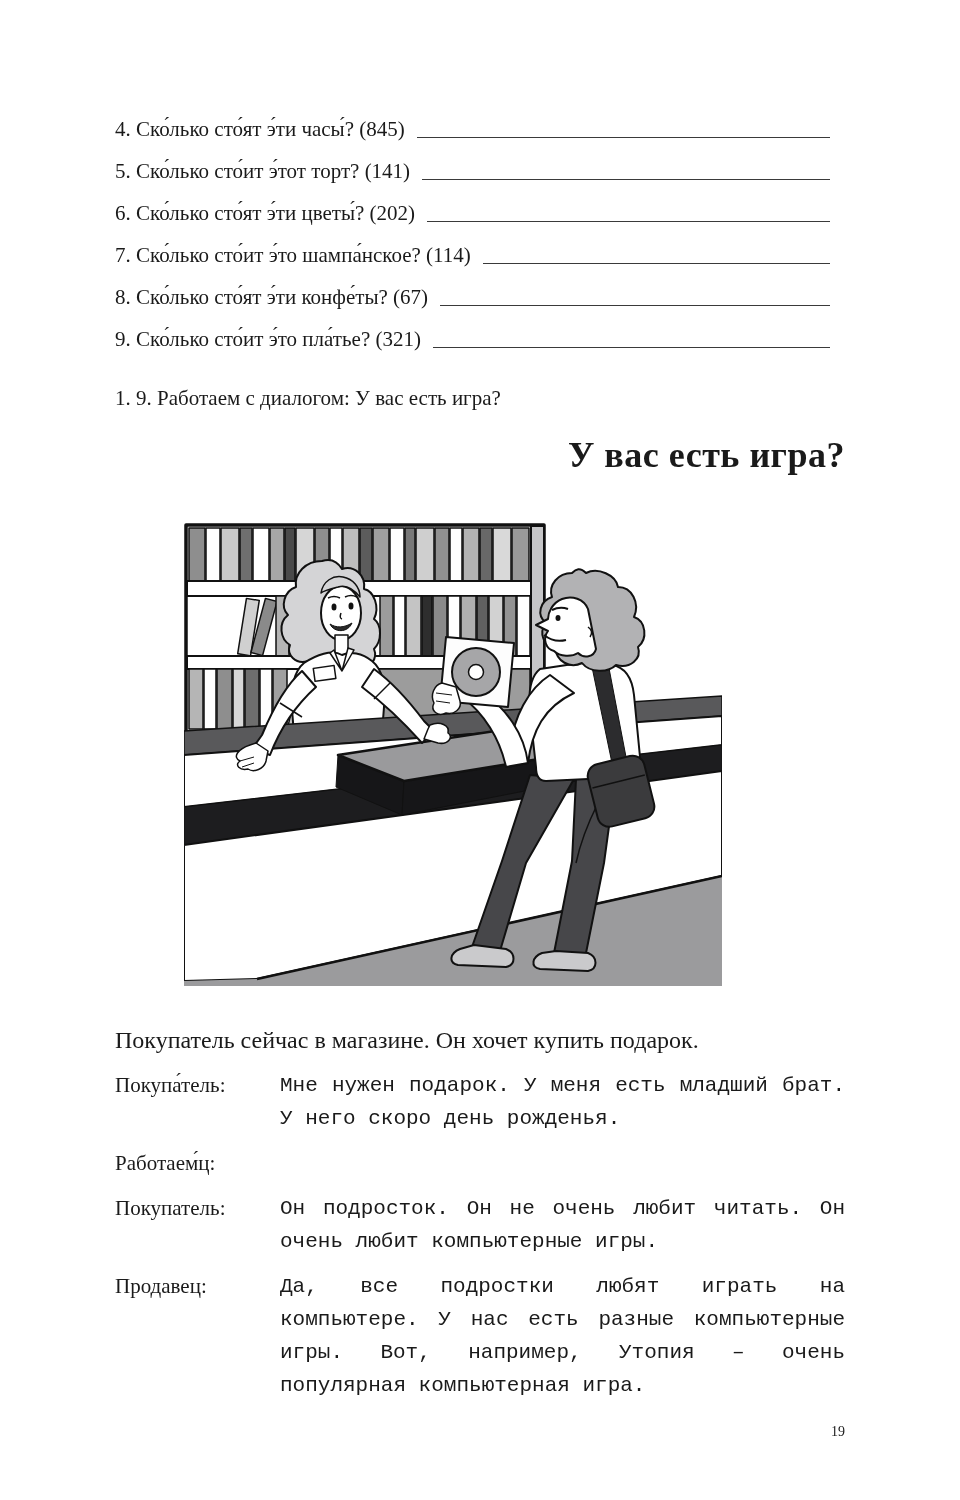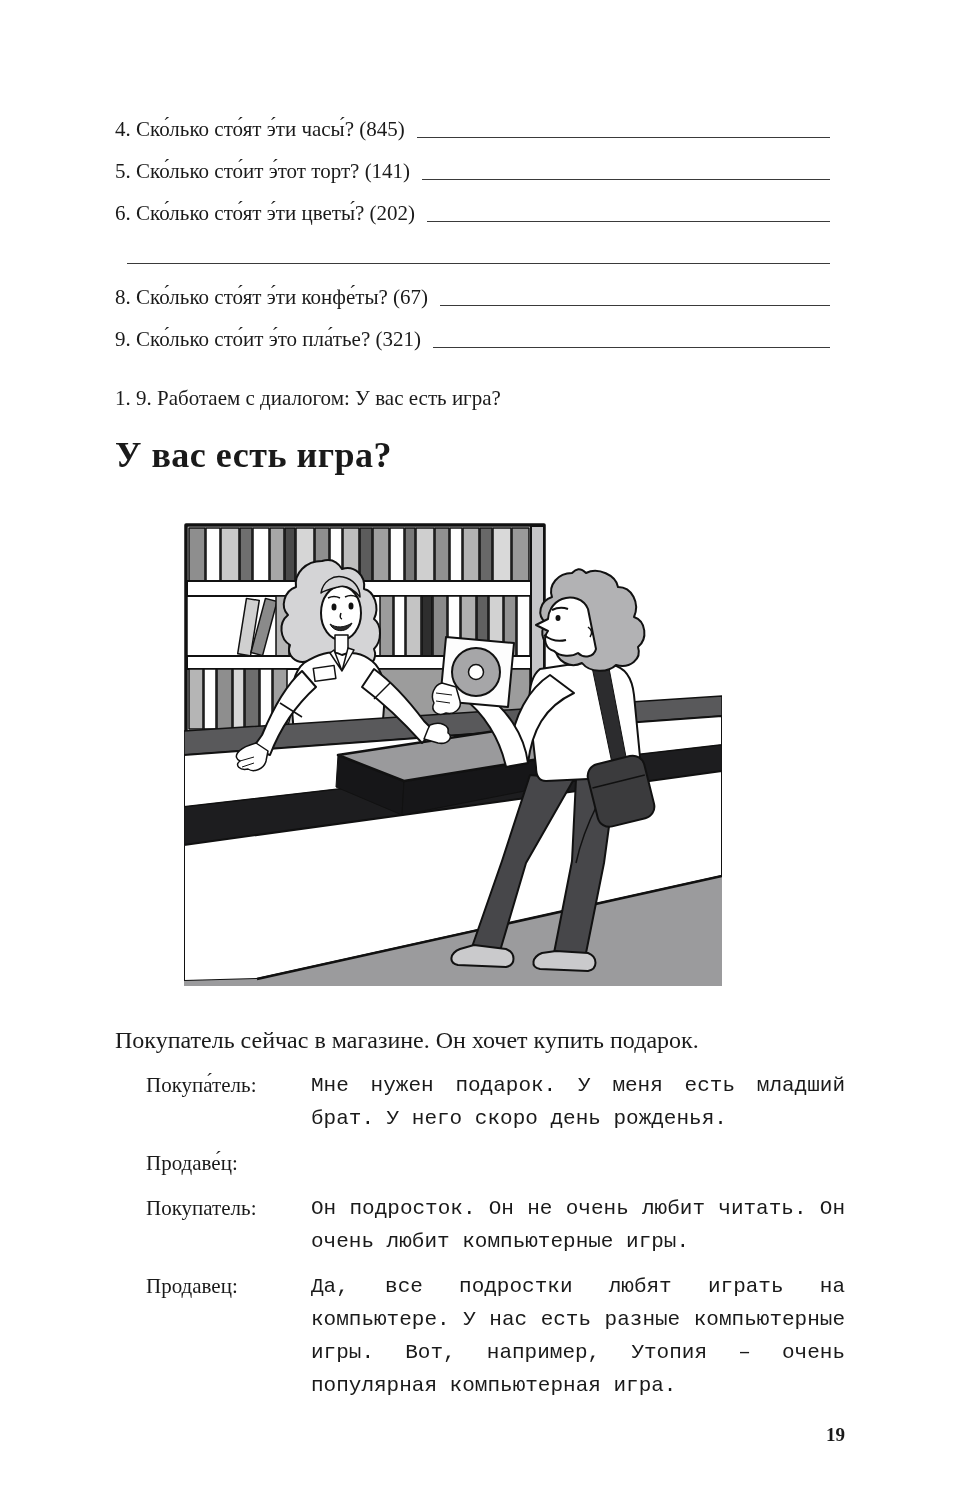--- a/index.html
+++ b/index.html
@@ -10,51 +10,52 @@
   }
   .content{box-sizing:border-box;width:960px;padding:100px 115px 0 115px;}
   
   .ex-row{display:flex;align-items:flex-end;height:42px;font-size:21px;}
   .ex-row .q{white-space:nowrap;}
   .answer-line{flex:1 1 auto;align-self:flex-end;height:0;
     border-bottom:1.6px solid #3a3a3a;margin:0 15px 4px 12px;}
   
   .section-heading{margin:32px 0 0 0;font-size:21px;line-height:28px;}
   .dialog-title{margin:22px 0 0 0;font-size:36px;line-height:42px;font-weight:700;
-    text-align:left;letter-spacing:0.5px;}
+    text-align:right;letter-spacing:0.5px;}
   
   .illustration{margin:47px 0 0 69px;width:538px;height:463px;}
   .illustration svg{display:block;}
   
   .intro{margin:39px 0 0 0;font-size:24px;line-height:30px;}
   .dialogue{margin-top:14px;}
-  .dlg-row{display:flex;margin-bottom:12px;font-size:21px;line-height:33px;margin-left:31px;}
+  .dlg-row{display:flex;margin-bottom:12px;font-size:21px;line-height:33px;}
   .speaker{width:165px;flex:0 0 165px;}
   .speech{flex:1;text-align:justify;font-family:Liberation Mono, monospace;}
-  .page-number{margin-top:22px;font-size:19px;text-align:right;font-weight:bold;}
+  .page-number{margin-top:22px;font-size:14px;text-align:right;}
 </style>
 </head>
 <body>
 
 <div class="content">
 
   <div>
     <div class="ex-row">
       <span class="q">4. Ско́лько сто́ят э́ти часы́? (845)</span>
       <span class="answer-line"></span>
     </div>
     <div class="ex-row">
       <span class="q">5. Ско́лько сто́ит э́тот торт? (141)</span>
       <span class="answer-line"></span>
     </div>
     <div class="ex-row">
       <span class="q">6. Ско́лько сто́ят э́ти цветы́? (202)</span>
       <span class="answer-line"></span>
     </div>
     <div class="ex-row">
+      <span class="q">7. Ско́лько сто́ит э́то шампа́нское? (114)</span>
       <span class="answer-line"></span>
     </div>
     <div class="ex-row">
       <span class="q">8. Ско́лько сто́ят э́ти конфе́ты? (67)</span>
       <span class="answer-line"></span>
     </div>
     <div class="ex-row">
       <span class="q">9. Ско́лько сто́ит э́то пла́тье? (321)</span>
       <span class="answer-line"></span>
     </div>
@@ -196,21 +197,21 @@
   </div>
 
   <p class="intro">Покупатель сейчас в магазине. Он хочет купить подарок.</p>
 
   <div class="dialogue">
     <div class="dlg-row">
       <div class="speaker">Покупа́тель:</div>
       <div class="speech">Мне нужен подарок. У меня есть младший брат. У него скоро день рожденья.</div>
     </div>
     <div class="dlg-row">
-      <div class="speaker">Продаве́ц:</div>
+      <div class="speaker">Работаем́ц:</div>
     </div>
     <div class="dlg-row">
       <div class="speaker">Покупатель:</div>
       <div class="speech">Он подросток. Он не очень любит читать. Он очень любит компьютерные игры.</div>
     </div>
     <div class="dlg-row">
       <div class="speaker">Продавец:</div>
       <div class="speech">Да, все подростки любят играть на компьютере. У нас есть разные компьютерные игры. Вот, например, Утопия – очень популярная компьютерная игра.</div>
     </div>
   </div>

